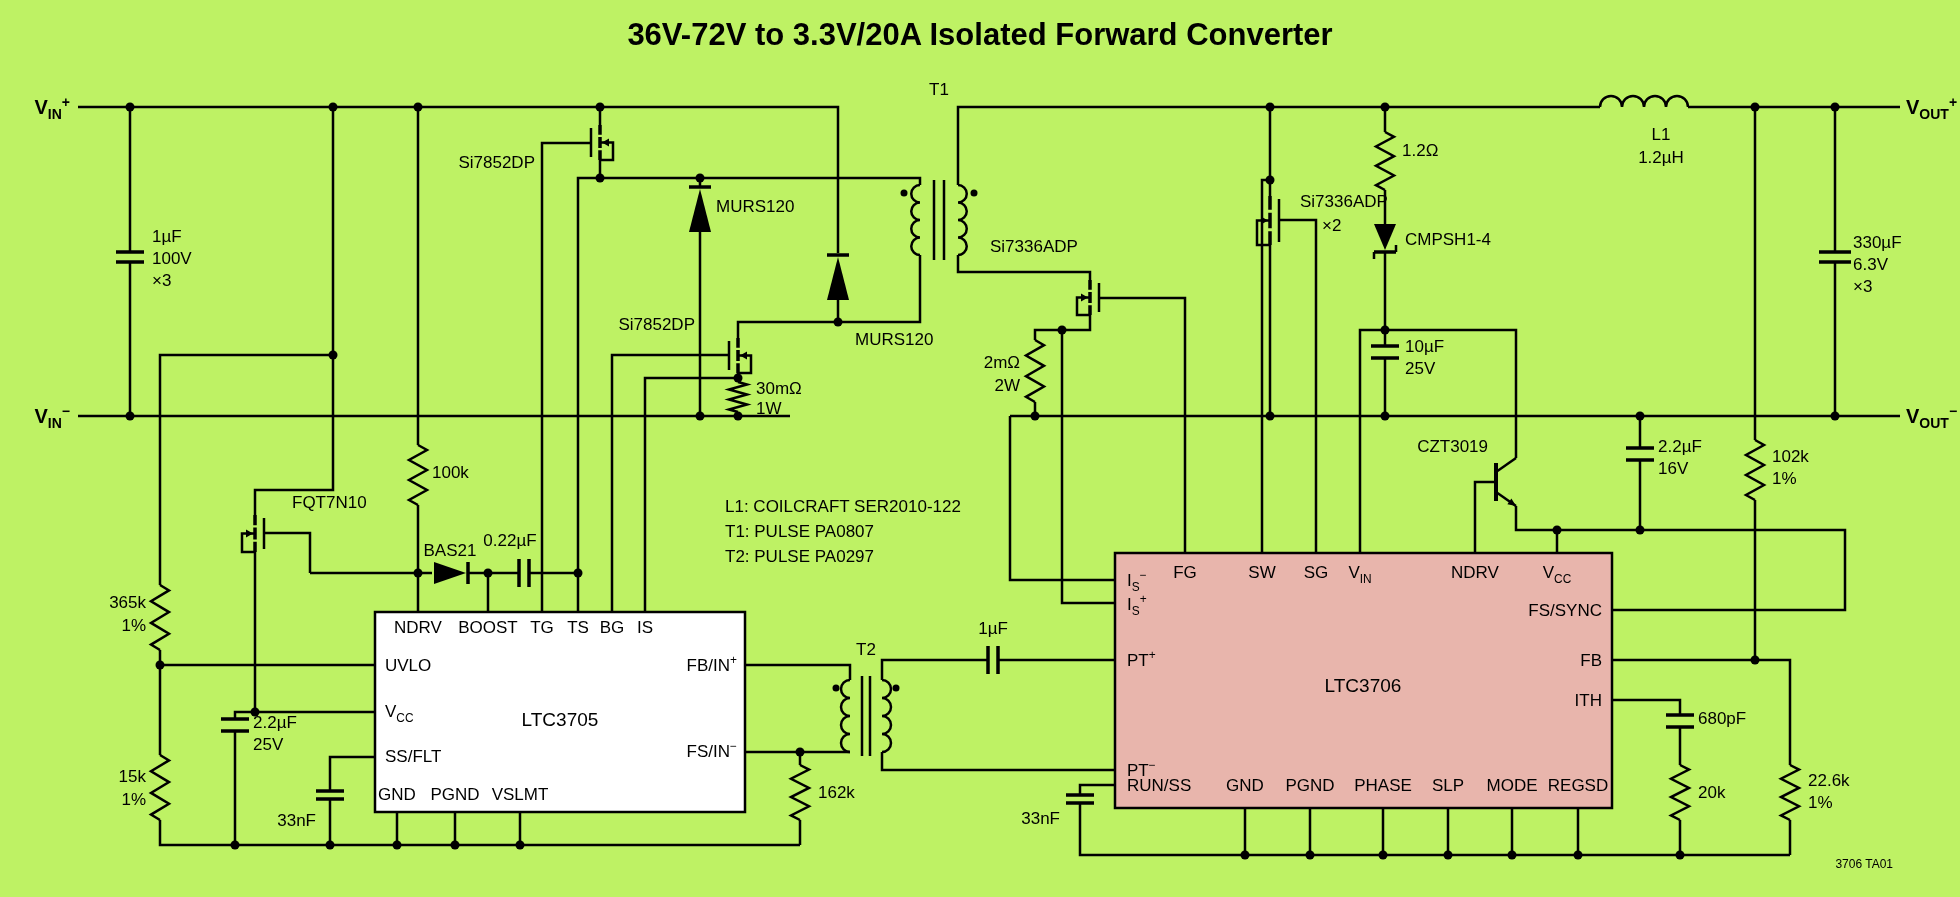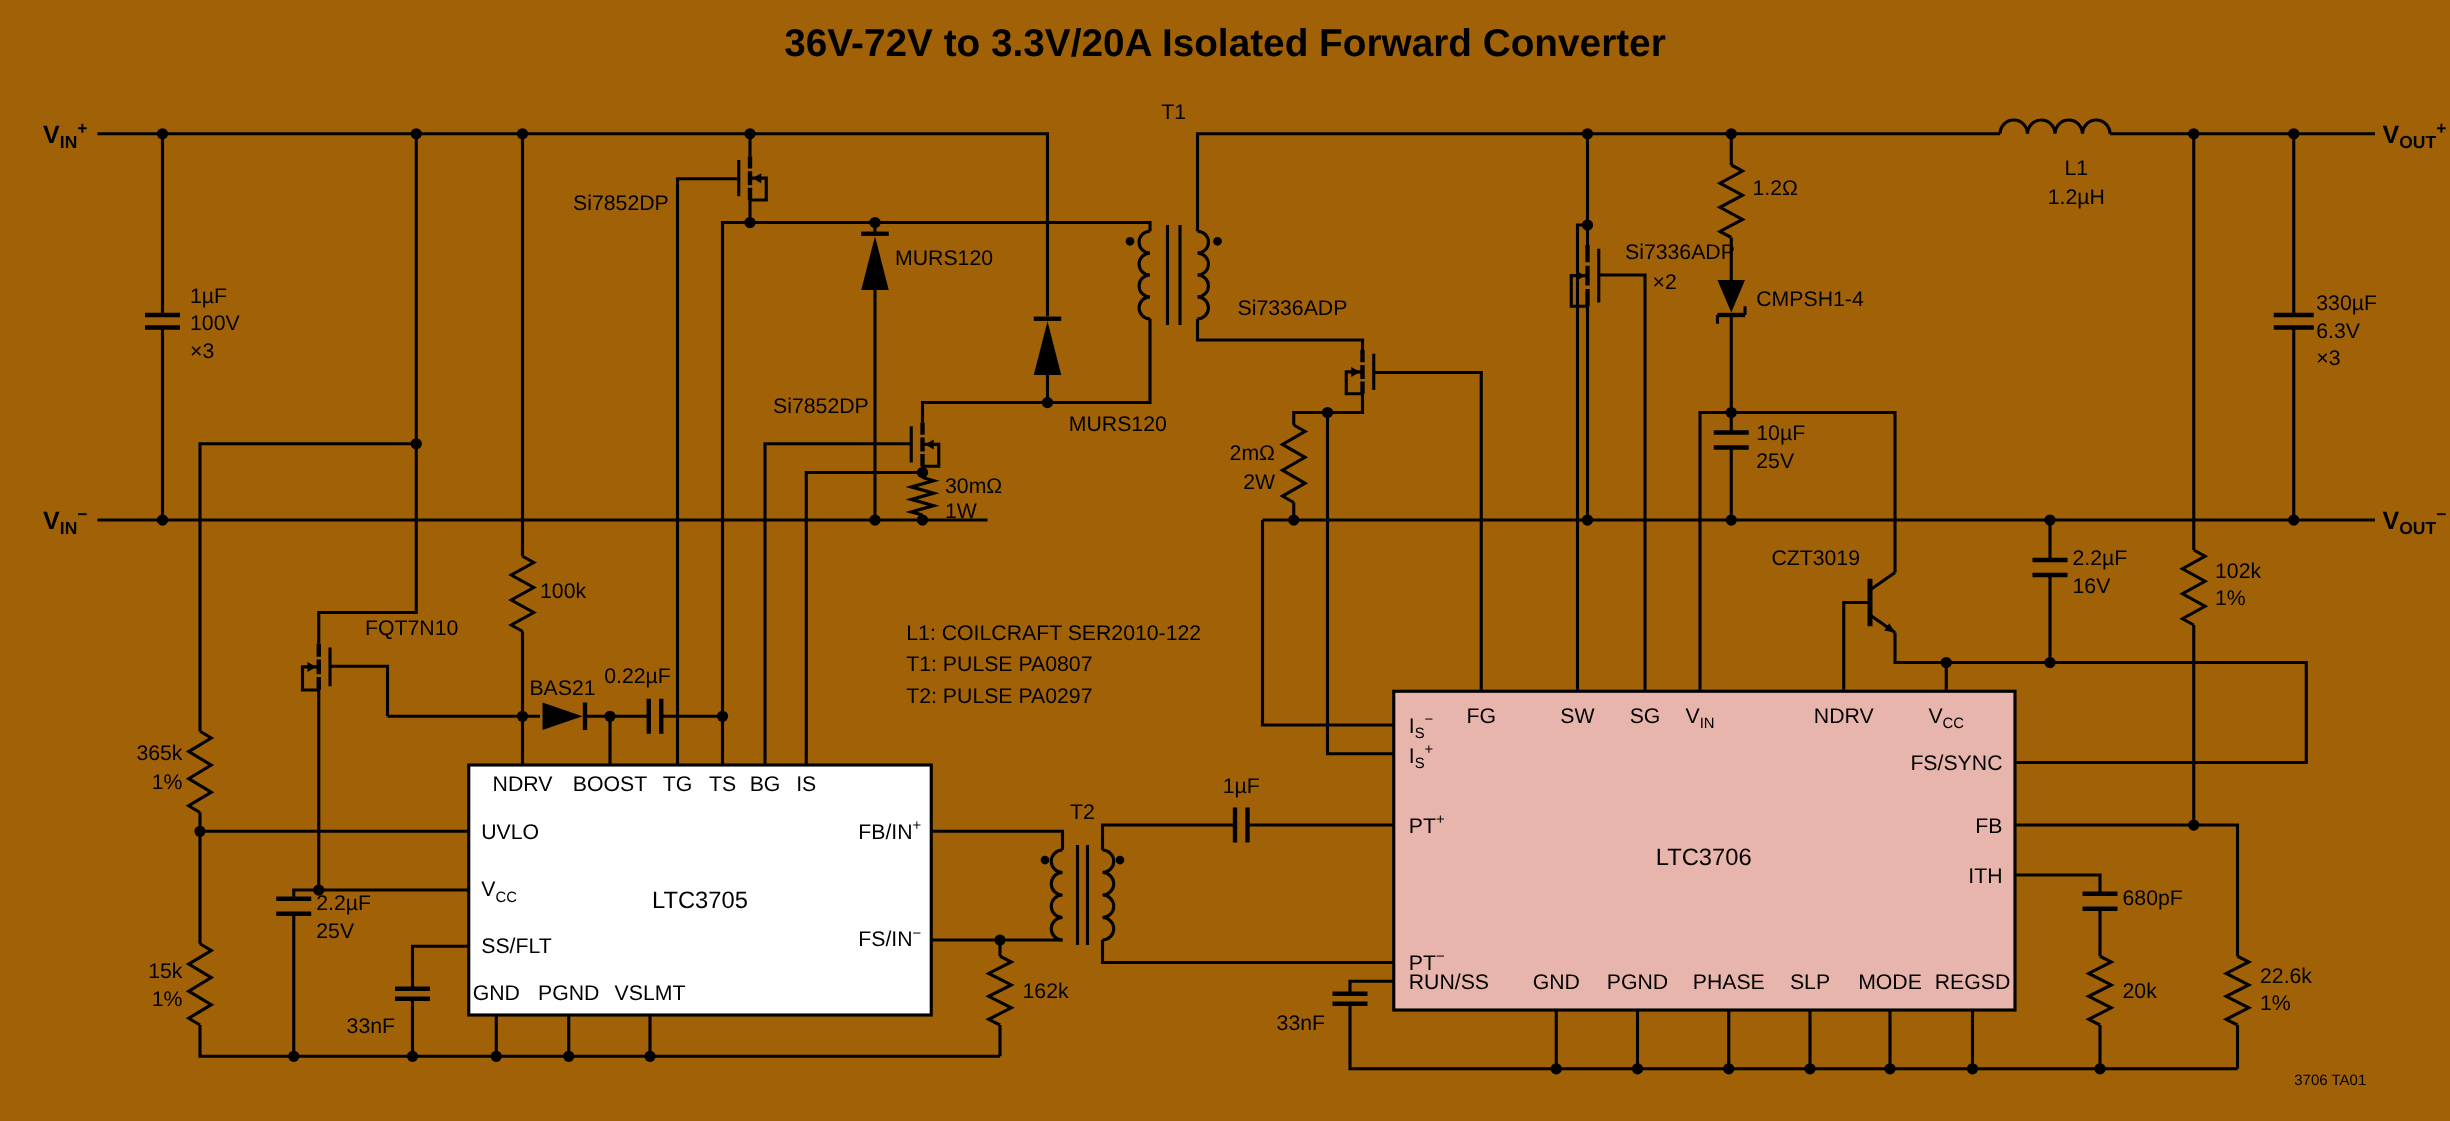--- a/index.html
+++ b/index.html
@@ -1,16 +1,16 @@
 <!DOCTYPE html>
 <html><head>
 <meta charset="utf-8">
 <style>
   html,body{margin:0;padding:0;background:#fff;}
-  .stage{width:1960px;height:897px;position:relative;background:#a16207;text-align:center;}
+  .stage{width:1960px;height:897px;position:relative;background:#bef264;text-align:center;}
   svg{display:block;}
   text{fill:#000;}
   .lbl{font:17px "Liberation Sans","DejaVu Sans",sans-serif;}
   .pin{font:17px "Liberation Sans","DejaVu Sans",sans-serif;}
   .ic{font:19px "Liberation Sans","DejaVu Sans",sans-serif;}
   .rail{font:20px "Liberation Sans","DejaVu Sans",sans-serif;font-weight:bold;}
   .ttl{font:bold 31px "Liberation Sans","DejaVu Sans",sans-serif;}
   .tiny{font:12px "Liberation Sans","DejaVu Sans",sans-serif;}
 </style>
 </head>

